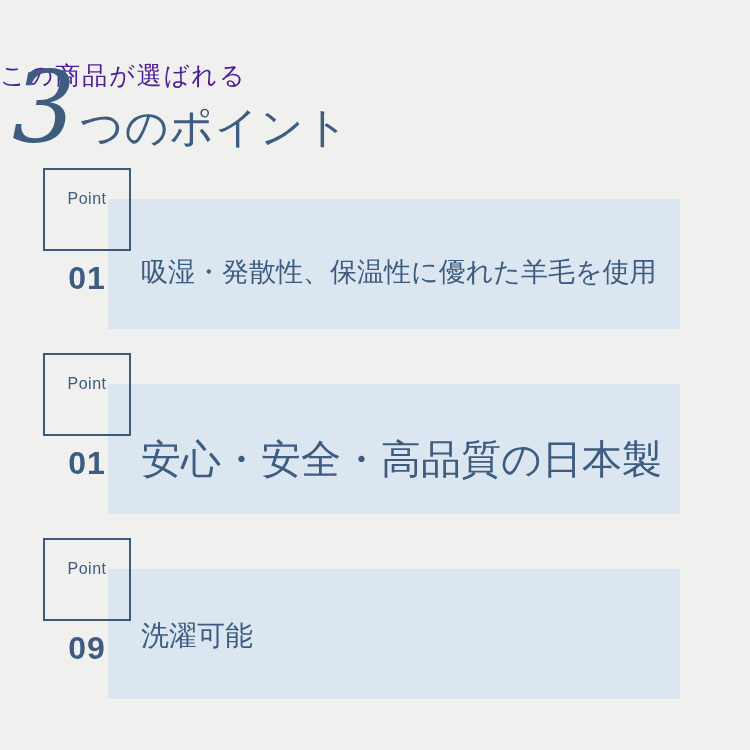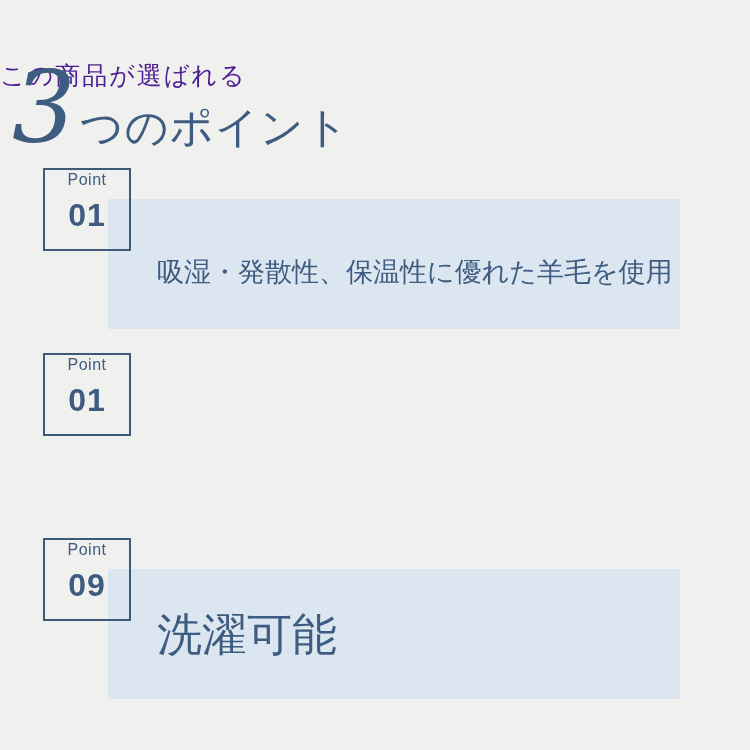--- a/index.html
+++ b/index.html
@@ -69,43 +69,44 @@
     left: 108px;
     top: 31px;
     width: 572px;
     height: 130px;
     background: #dbe6f0;
     display: flex;
     align-items: center;
   }
   .panel-text {
     margin: 0;
-    padding-left: 49px;
+    padding-left: 33px;
     color: #3e5c80;
     line-height: 1.15;
     font-family: "Liberation Serif", "DejaVu Serif", serif;
   }
   .s1 .panel-text { font-size: 27px; margin-top: 18px; }
   .s2 .panel-text { font-size: 40px; margin-top: 22px; }
-  .s3 .panel-text { font-size: 45px; margin-top: 4px;  }
+  .s3 .panel-text { font-size: 28px; margin-top: 4px;  }
 
   .point-badge {
     position: absolute;
     left: 43px;
     top: 0;
     width: 88px;
     height: 83px;
     box-sizing: border-box;
     border: 2px solid #3d5a78;
     background: transparent;
     display: flex;
     flex-direction: column;
     align-items: center;
     justify-content: flex-start;
-    padding-top: 2px;
+    padding-top: 21px;
+    gap: 44px;
   }
   .badge-label {
     font-family: "Liberation Sans", "DejaVu Sans", sans-serif;
     font-size: 16px;
     letter-spacing: 0.5px;
     color: #3e5c80;
     line-height: 1;
   }
   .badge-number {
     font-family: "Liberation Sans", "DejaVu Sans", sans-serif;
@@ -132,20 +133,23 @@
     <div class="panel">
       <p class="panel-text">吸湿・発散性、保温性に優れた羊毛を使用</p>
     </div>
     <div class="point-badge">
       <span class="badge-label">Point</span>
       <span class="badge-number">01</span>
     </div>
   </section>
 
   <section class="point-section s2">
+    <div class="panel">
+      <p class="panel-text">安心・安全・高品質の日本製</p>
+    </div>
     <div class="point-badge">
       <span class="badge-label">Point</span>
       <span class="badge-number">01</span>
     </div>
   </section>
 
   <section class="point-section s3">
     <div class="panel">
       <p class="panel-text">洗濯可能</p>
     </div>

